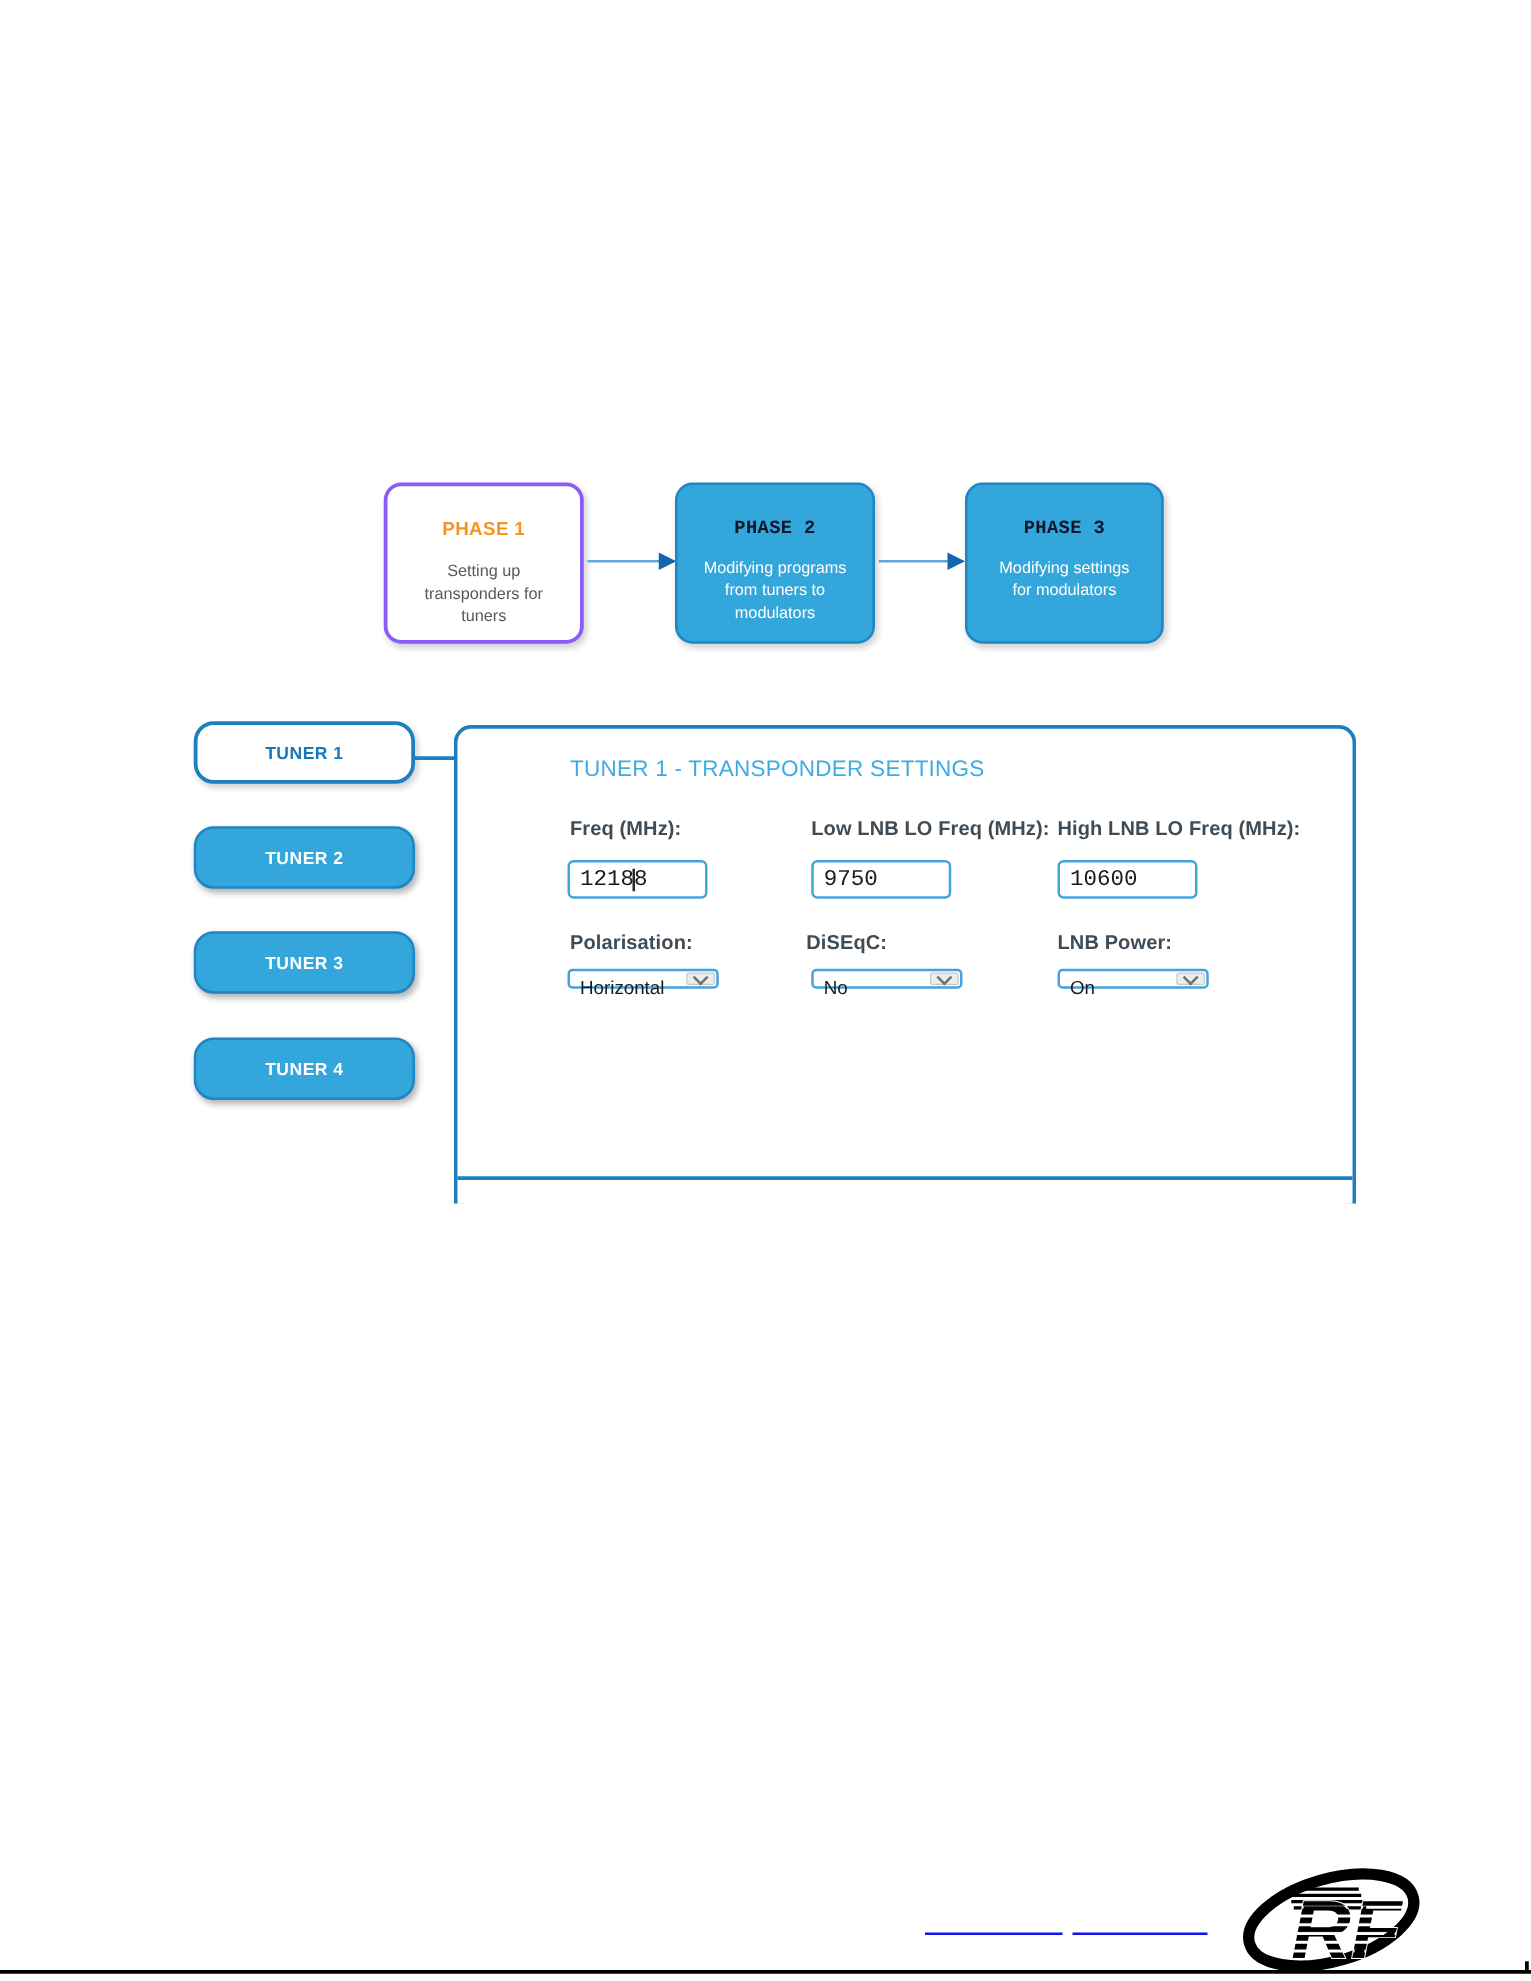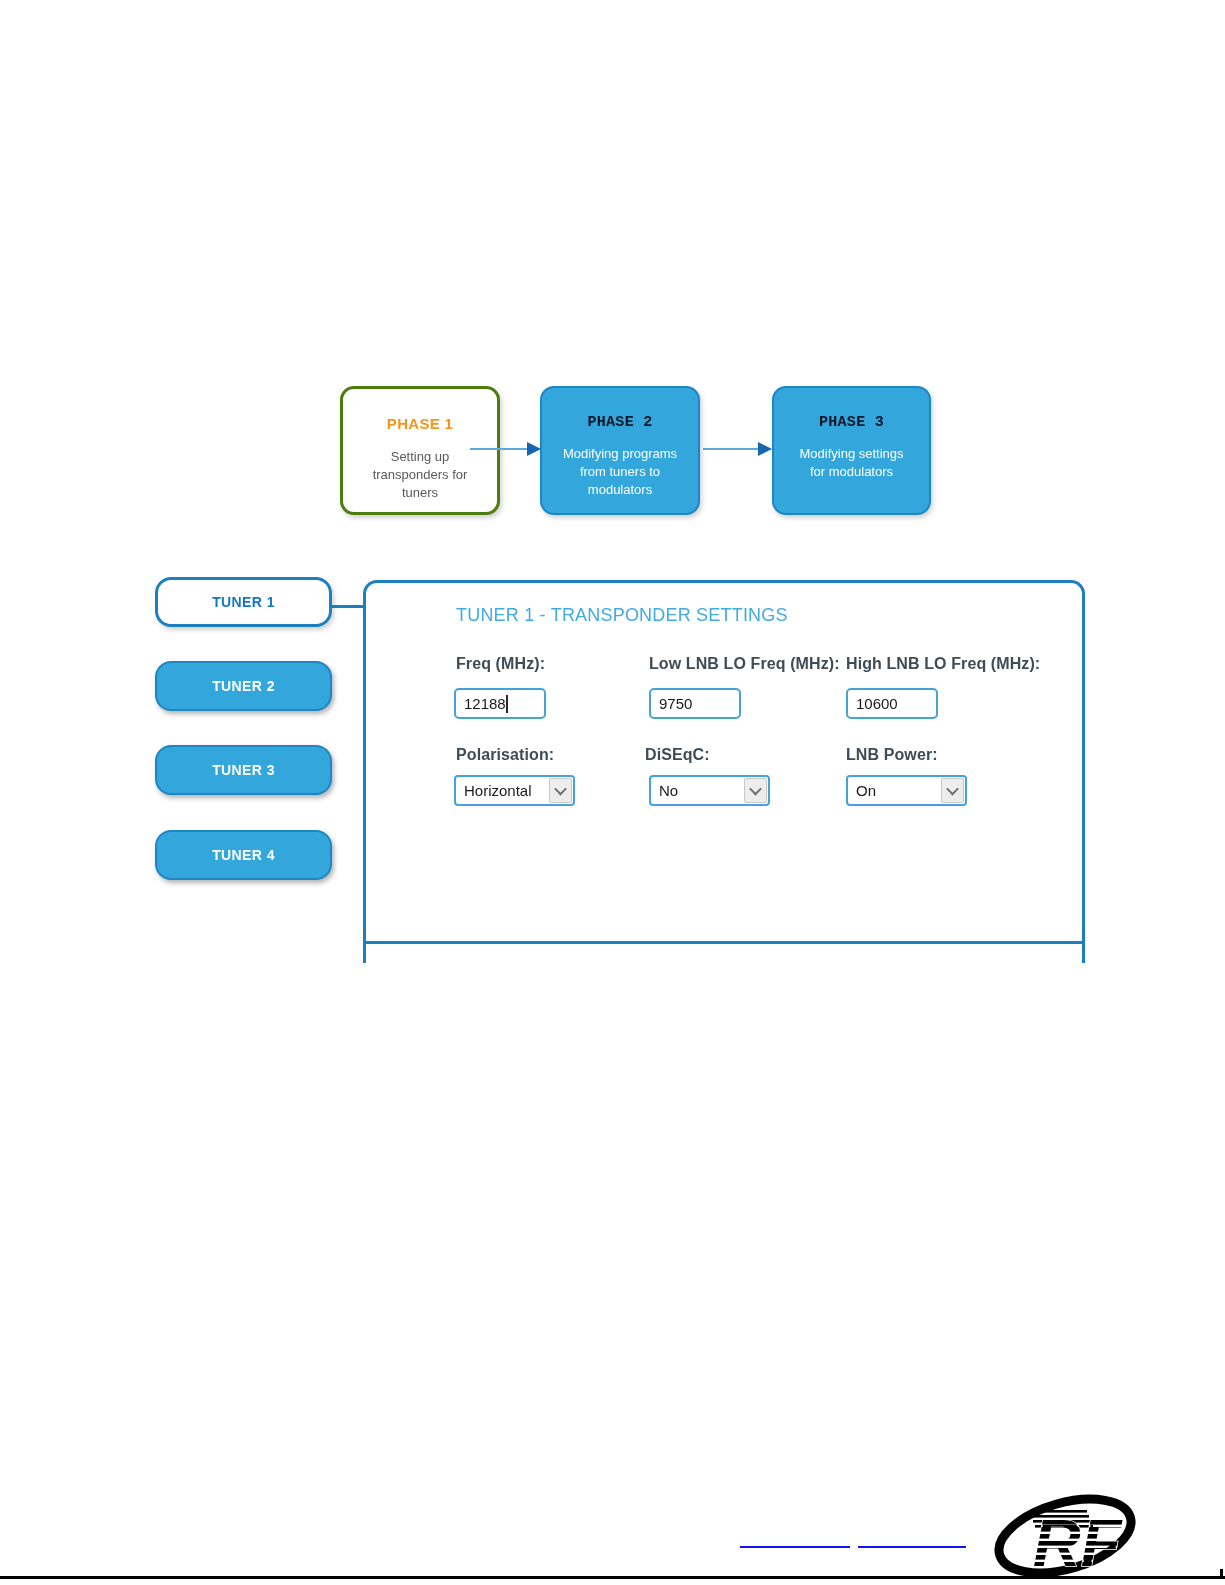--- a/index.html
+++ b/index.html
@@ -8,21 +8,21 @@
     font-family:"Liberation Sans", sans-serif;overflow:hidden;
   }
 
   
   .phase-box{
     position:absolute;top:386px;width:160px;height:129px;box-sizing:border-box;
     border-radius:14px;text-align:center;
     box-shadow:2px 3px 5px rgba(0,0,0,0.18);
   }
   .phase-box.inactive-white{
-    background:#ffffff;border:3px solid #4d7c0f;margin-left:33px;
+    background:#ffffff;border:3px solid #8b5cf6;
   }
   .phase-box.active-blue{
     background:#33a6db;border:2px solid #1e86c4;
   }
   .phase-title{
     margin-top:26px;font-size:15px;font-weight:bold;letter-spacing:.3px;
   }
   .phase-box.inactive-white .phase-title{color:#f7941d;}
   .phase-box.active-blue .phase-title{color:#0f172a;font-family:Liberation Mono, monospace;}
   .phase-desc{
@@ -59,29 +59,29 @@
     position:absolute;left:363px;top:580px;width:722px;height:383px;box-sizing:border-box;
     border:3px solid #1b7fc0;border-bottom:none;border-radius:14px 14px 0 0;background:#ffffff;
   }
   .panel-title{
     position:absolute;left:90px;top:22px;font-size:18px;color:#3fabe1;letter-spacing:.2px;
   }
   .field-label{
     position:absolute;font-size:16px;font-weight:bold;color:#3f4b55;letter-spacing:.1px;
   }
   .text-input{
-    position:absolute;width:92px;height:31px;box-sizing:border-box;
+    position:absolute;width:112px;height:31px;box-sizing:border-box;
     border:2px solid #44a3da;border-radius:5px;padding:0 8px;
-    font-family:Liberation Sans, sans-serif;font-size:15px;color:#1a1a1a;background:#fff;outline:none;
+    font-family:Liberation Mono, monospace;font-size:18px;color:#1a1a1a;background:#fff;outline:none;
   }
   .caret{
     position:absolute;width:2px;height:18px;background:#1f2a33;
   }
   .select{
-    position:absolute;width:121px;height:31px;box-sizing:border-box;
+    position:absolute;width:121px;height:16px;box-sizing:border-box;
     border:2px solid #44a3da;border-radius:4px;background:#ffffff;cursor:pointer;
   }
   .select .sel-value{
     position:absolute;left:8px;top:5px;font-size:15px;color:#1a1a1a;
   }
   .select .arrowbox{
     position:absolute;top:1px;right:1px;bottom:1px;width:21px;
     background:#ededed;border:1px solid #c9c9c9;border-radius:2px;
     display:flex;align-items:center;justify-content:center;
   }

